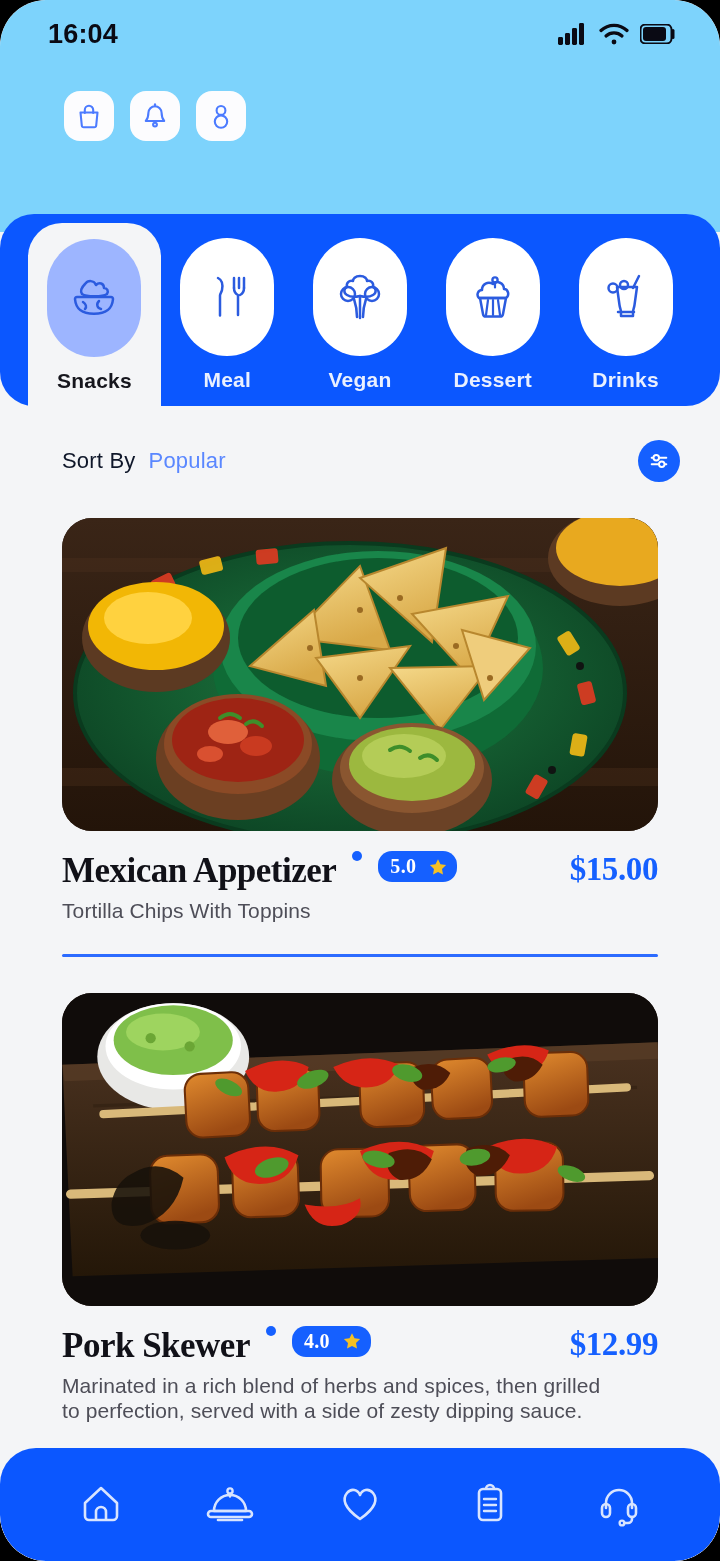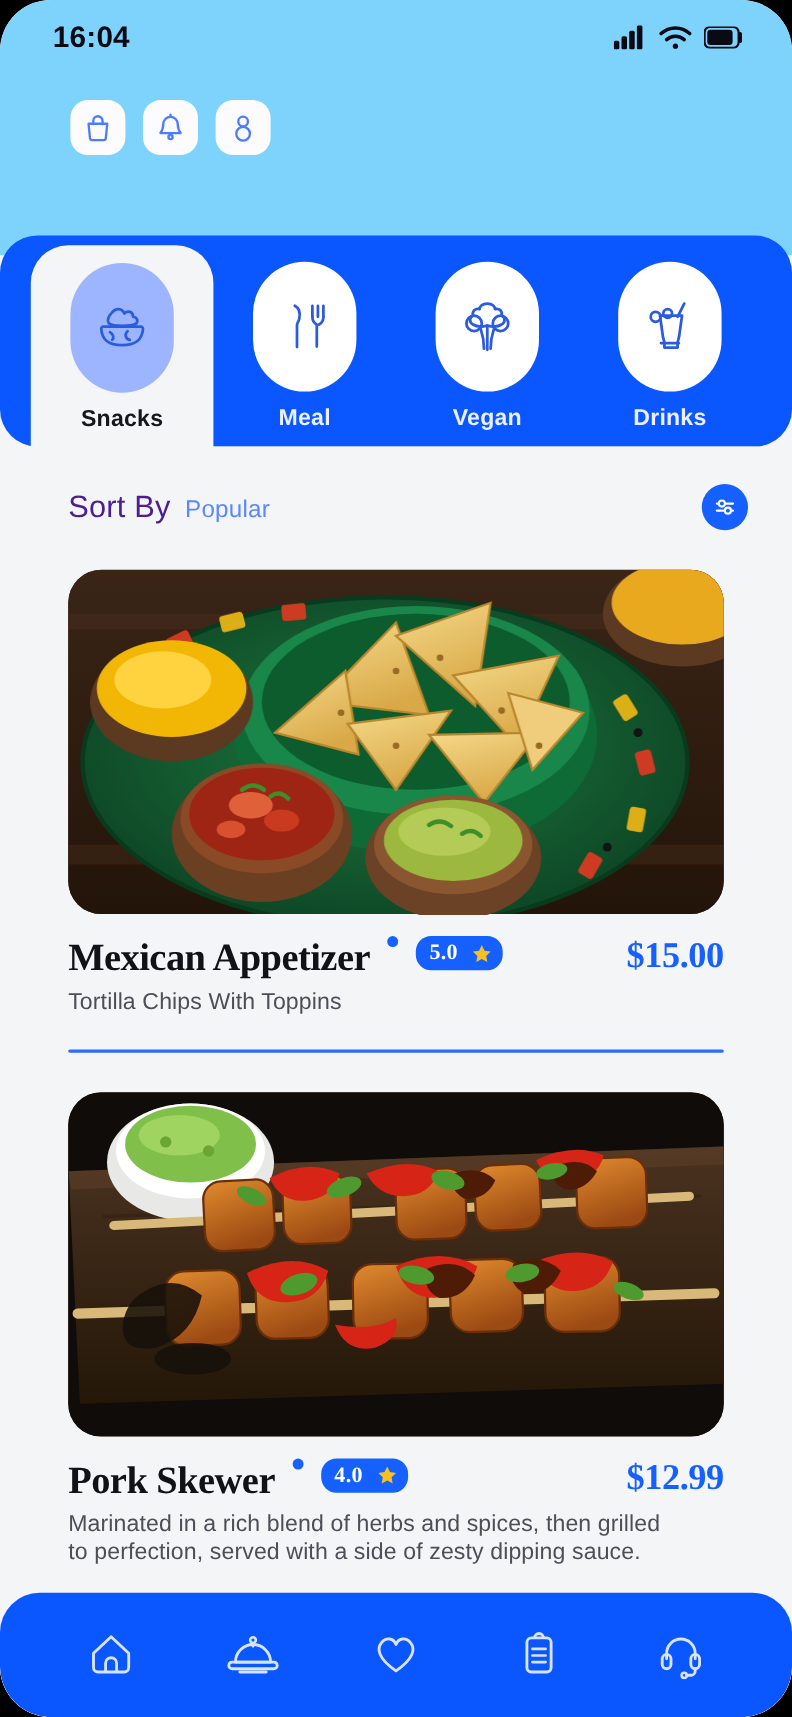--- a/index.html
+++ b/index.html
@@ -87,21 +87,21 @@
   
   .content {
     position:absolute; top:406px; left:0; right:0; bottom:0;
     background:#F4F5F7;
   }
   .sortrow {
     display:flex; align-items:center; justify-content:space-between;
     padding:34px 40px 0 62px;
   }
   .sortleft { display:flex; align-items:baseline; gap:13px; }
-  .sort-label { font-size:28px; color:#4c1d95; letter-spacing:.2px; }
+  .sort-label { font-size:22px; color:#0f172a; letter-spacing:.2px; }
   .sort-value { font-size:22px; color:#5A87FF; letter-spacing:.2px; }
   .sort-filter {
     width:42px; height:42px; border-radius:50%; background:#1560FF;
     display:flex; align-items:center; justify-content:center;
   }
 
   .item { padding:0 62px; }
   .thumb {
     width:100%; height:313px; border-radius:30px; overflow:hidden;
     position:relative; background:#2A1C14;
@@ -223,20 +223,32 @@
           <svg width="58" height="58" viewBox="0 0 58 58">
             <path d="M29 8 c5 0 7 3 7 5 c4 -1 7 2 6 6 c3 1 4 6 0 8 c-3 2 -9 2 -13 1 c-4 1 -10 1 -13 -1 c-4 -2 -3 -7 0 -8 c-1 -4 2 -7 6 -6 c0 -2 2 -5 7 -5 z" fill="none" stroke="#2B5BDF" stroke-width="2.5" stroke-linejoin="round"></path>
             <circle cx="17" cy="26" r="7" fill="none" stroke="#2B5BDF" stroke-width="2.5"></circle>
             <circle cx="41" cy="26" r="7" fill="none" stroke="#2B5BDF" stroke-width="2.5"></circle>
             <path d="M23 31 c2 6 3 12 3 18 M35 31 c-2 6 -3 12 -3 18 M29 28 v22" fill="none" stroke="#2B5BDF" stroke-width="2.5" stroke-linecap="round"></path>
           </svg>
         </div>
         <div class="clabel">Vegan</div>
       </div>
 
+      <div class="cat">
+        <div class="bubble">
+          <svg width="58" height="58" viewBox="0 0 58 58">
+            <path d="M16 30 h26 l-3 16 a3 3 0 0 1 -3 2.6 h-14 a3 3 0 0 1 -3 -2.6 z" fill="none" stroke="#2B5BDF" stroke-width="2.5" stroke-linejoin="round"></path>
+            <path d="M24 32 l-2 15 M29 32 v15 M34 32 l2 15" fill="none" stroke="#2B5BDF" stroke-width="2.2" stroke-linecap="round"></path>
+            <path d="M15 30 c-3 -3 -1 -8 3 -8 c0 -6 6 -9 11 -6 c4 -4 11 -1 11 5 c4 0 6 6 2 9 z" fill="none" stroke="#2B5BDF" stroke-width="2.5" stroke-linejoin="round"></path>
+            <circle cx="31" cy="12" r="2.6" fill="none" stroke="#2B5BDF" stroke-width="2.4"></circle>
+            <path d="M31 14.5 v5" stroke="#2B5BDF" stroke-width="2.2" stroke-linecap="round"></path>
+          </svg>
+        </div>
+        <div class="clabel">Dessert</div>
+      </div>
 
       <div class="cat">
         <div class="bubble">
           <svg width="58" height="58" viewBox="0 0 58 58">
             <path d="M20 19 h20 l-2.5 18 c-.4 3 -1.5 5 -1.5 7 v4 h-12 v-4 c0 -2 -1.1 -4 -1.5 -7 z" fill="none" stroke="#2B5BDF" stroke-width="2.5" stroke-linejoin="round"></path>
             <path d="M21 44 h16" stroke="#2B5BDF" stroke-width="2.5" stroke-linecap="round"></path>
             <path d="M36 20 L42 8" stroke="#2B5BDF" stroke-width="2.5" stroke-linecap="round"></path>
             <circle cx="16" cy="20" r="4.5" fill="none" stroke="#2B5BDF" stroke-width="2.5"></circle>
             <circle cx="27" cy="17" r="4" fill="none" stroke="#2B5BDF" stroke-width="2.5"></circle>
           </svg>

